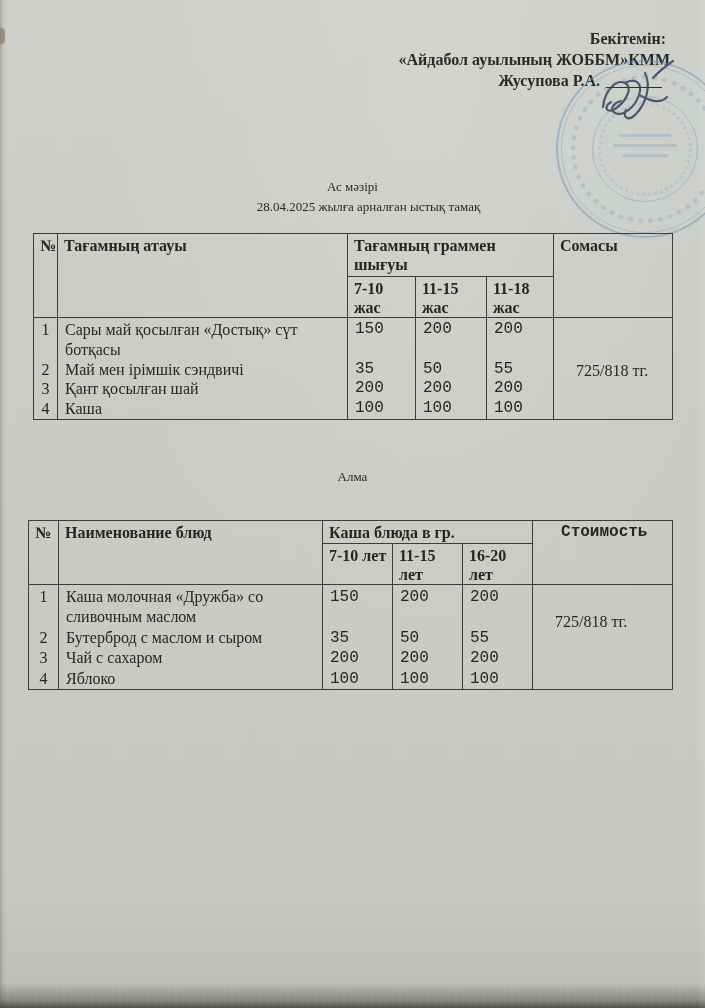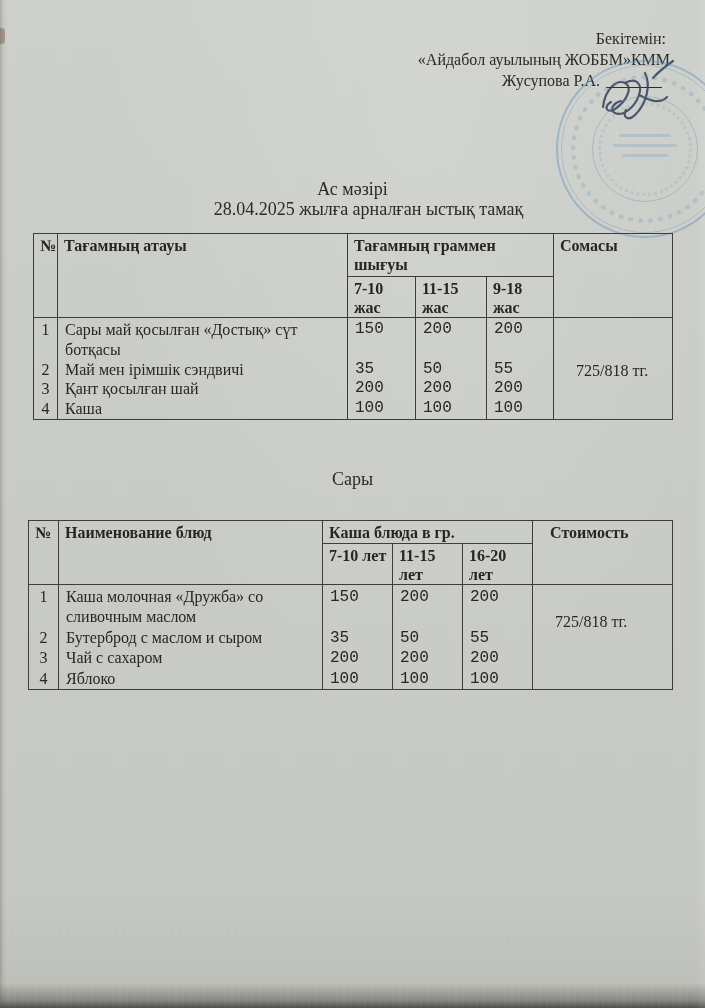--- a/index.html
+++ b/index.html
@@ -17,21 +17,21 @@
   }
 
   .edge-spot {
     position:absolute; left:0; top:28px; width:5px; height:16px;
     background:rgba(118,84,58,0.45); border-radius:0 4px 4px 0;
   }
 
   
   .approval {
     position:absolute; top:28px; right:35px; text-align:right;
-    font-size:16px; line-height:21px; white-space:nowrap;
+    font-size:16px; line-height:21px; white-space:nowrap;font-weight:bold;
   }
   .approval .pr4  { padding-right:4px; }
   .approval .pr26 { padding-right:26px; }
   .approval .pr8  { padding-right:8px; }
   .sig-underline {
     display:inline-block; width:56px; margin-left:6px;
     border-bottom:1.5px solid #2e2e2c; transform:translateY(2px);
   }
 
   .signature { position:absolute; left:545px; top:55px; pointer-events:none; }
@@ -46,41 +46,41 @@
   .ring-c { inset:36px; border:1.5px solid rgba(95,140,185,0.45); }
   .ring-d { inset:42px; border:3px dotted rgba(95,140,185,0.22); }
   .stamp .bar { position:absolute; left:50%; height:3px; border-radius:2px;
                 background:rgba(95,140,185,0.30); transform:translateX(-50%); }
   .bar1 { top:74px; width:52px; }
   .bar2 { top:84px; width:64px; }
   .bar3 { top:94px; width:46px; }
 
   
   .doc-title, .doc-subtitle {
-    position:absolute; left:0; width:100%; text-align:center; font-size:18px;
+    position:absolute; left:0; width:100%; text-align:center; font-size:13px;
   }
   .t-kk { top:179px; }
   .s-kk { top:199px;padding-left:16px; }
   .t-ru { top:469px; }
   .s-ru { top:492px; }
 
   
   table.menu {
     position:absolute; border-collapse:collapse; table-layout:fixed;
     font-size:16px; color:#262624;
     border:1.6px solid #3c3c3a;
   }
   table.menu th, table.menu td {
     border:1.3px solid #3c3c3a; vertical-align:top; overflow:hidden;
   }
   table.menu th { font-weight:bold; text-align:left; padding:2px 3px 0 6px; line-height:19px; }
   th.th-no { text-align:center; padding-left:0; }
   th.th-grams .wrapcap { max-width:170px; }
   th.th-total { padding-left:22px; }
-  .t2 th.th-total { padding-left:17px; }
+  .t2 th.th-total { padding-left:28px;font-family:Liberation Mono, monospace; }
 
   td { padding:2px 0 0 0; }
   td.c-no .line { text-align:center; }
   td.c-dish { padding-left:7px; }
   td.c-g { padding-left:7px;font-family:Liberation Mono, monospace; }
   td.c-total { padding-left:22px; }
 
   .line { white-space:nowrap; }
   .t1 .line { height:19.8px; line-height:19.5px; }
   .t2 .line { height:20.4px; line-height:20px; }
@@ -150,21 +150,21 @@
         <th rowspan="2" class="th-no">№</th>
         <th rowspan="2">Тағамның атауы</th>
         <th colspan="3" class="th-grams">
             <div class="wrapcap">Тағамның граммен шығуы</div>
           </th>
         <th rowspan="2" class="th-total">Сомасы</th>
       </tr>
       <tr class="r-sub">
         <th>7-10 жас</th>
         <th>11-15 жас</th>
-        <th>9-18 жас</th>
+        <th>11-18 жас</th>
       </tr>
     </thead>
     <tbody>
       <tr>
         <td class="c-no">
             <div class="line">1</div>
             <div class="line"></div>
             <div class="line">2</div>
             <div class="line">3</div>
             <div class="line">4</div>
@@ -197,21 +197,21 @@
             <div class="line">200</div>
             <div class="line">100</div>
           </td>
         <td class="c-total">
             <div class="total-value">725/818 тг.</div>
           </td>
       </tr>
     </tbody>
   </table>
 
-  <div class="doc-title t-ru">Сары</div>
+  <div class="doc-title t-ru">Алма</div>
 
   <table class="menu t2">
     <colgroup>
       <col style="width:30px">
         <col style="width:264px">
         <col style="width:70px">
       <col style="width:70px">
         <col style="width:70px">
         <col style="width:140px">
     </colgroup>

